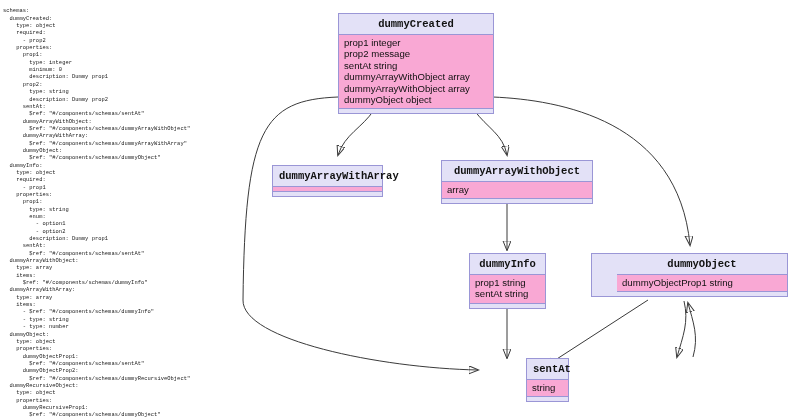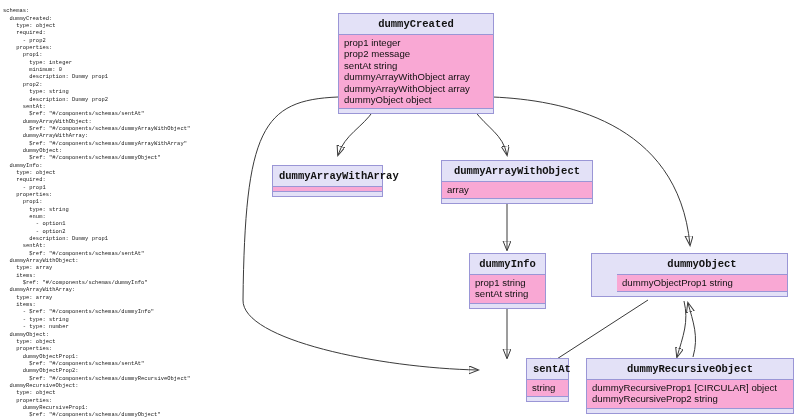--- a/index.html
+++ b/index.html
@@ -167,22 +167,14 @@
   </div>
 
   <div class="node" style="left:486px;top:358px;width:43px;margin-left:40px;">
     <div class="hdr">sentAt</div>
     <div class="body">
       <div class="row">string</div>
     </div>
     <div class="foot"></div>
   </div>
 
-  <div class="node" style="left:586px;top:358px;width:208px;">
-    <div class="hdr">dummyRecursiveObject</div>
-    <div class="body">
-      <div class="row">dummyRecursiveProp1 [CIRCULAR] object</div>
-      <div class="row">dummyRecursiveProp2 string</div>
-    </div>
-    <div class="foot"></div>
-  </div>
 
 </div>
 
 </body></html>

